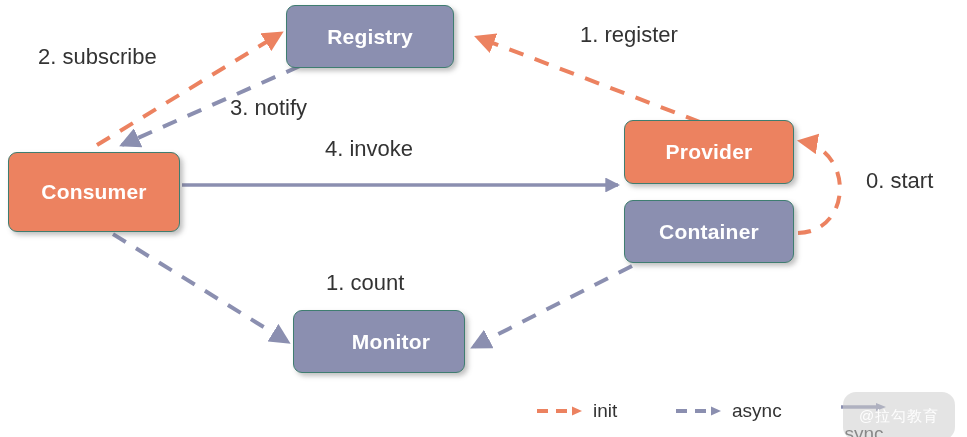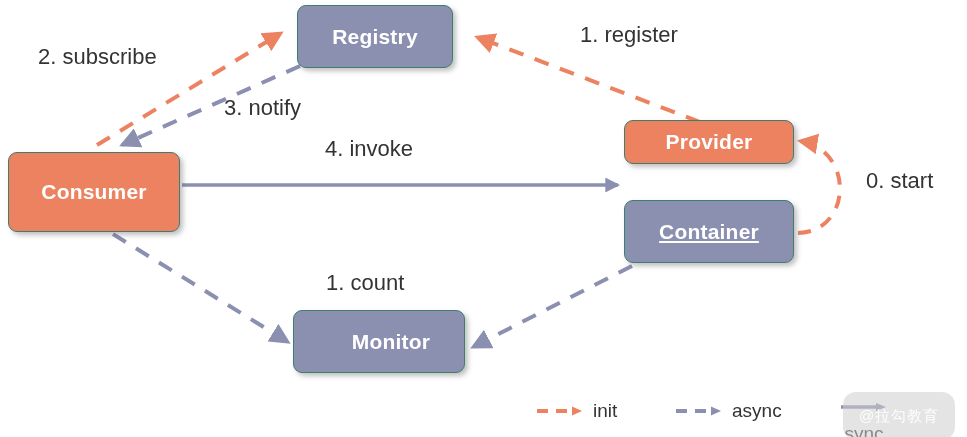--- a/index.html
+++ b/index.html
@@ -99,44 +99,44 @@
 
     <path d="M 300 66 L 122 145" fill="none" stroke="#8b8fb0" stroke-width="4" stroke-dasharray="15 12" stroke-linecap="butt" marker-end="url(#arrow-purple)"></path>
 
     <path d="M 182 185 L 618 185" fill="none" stroke="#8b8fb0" stroke-width="3.4" marker-end="url(#arrow-purple-sm)"></path>
 
     <path d="M 90 220 L 288 342" fill="none" stroke="#8b8fb0" stroke-width="4" stroke-dasharray="15 12" stroke-linecap="butt" marker-end="url(#arrow-purple)"></path>
 
     <path d="M 632 266 L 473 347" fill="none" stroke="#8b8fb0" stroke-width="4" stroke-dasharray="15 12" stroke-linecap="butt" marker-end="url(#arrow-purple)"></path>
   </svg>
 
-  <div class="node node-purple" style="left:297px; top:5px; width:156px; height:63px;">
+  <div class="node node-purple" style="left:286px; top:5px; width:168px; height:63px;">
     <span>Registry</span>
   </div>
 
   <div class="node node-orange" style="left:8px; top:152px; width:172px; height:80px;">
     <span>Consumer</span>
   </div>
 
-  <div class="node node-orange" style="left:624px; top:120px; width:170px; height:44px;">
+  <div class="node node-orange" style="left:624px; top:120px; width:170px; height:64px;">
     <span>Provider</span>
   </div>
 
-  <div class="node node-purple" style="left:624px; top:200px; width:170px; height:63px;text-decoration:underline;">
+  <div class="node node-purple" style="left:624px; top:200px; width:170px; height:63px;">
     <span>Container</span>
   </div>
 
   <div class="node node-purple" style="left:293px; top:310px; width:172px; height:63px;padding-left:24px;">
     <span>Monitor</span>
   </div>
 
   <div class="edge-label" style="left:866px; top:168px;">0. start</div>
   <div class="edge-label" style="left:580px; top:22px;">1. register</div>
   <div class="edge-label" style="left:38px; top:44px;">2. subscribe</div>
-  <div class="edge-label" style="left:224px; top:95px;">3. notify</div>
+  <div class="edge-label" style="left:230px; top:95px;">3. notify</div>
   <div class="edge-label" style="left:325px; top:136px;">4. invoke</div>
   <div class="edge-label" style="left:326px; top:270px;">1. count</div>
 
   <div class="legend" style="left:675px; top:400px;">
     <svg class="legend-swatch" viewBox="0 0 48 14" xmlns="http://www.w3.org/2000/svg">
       <path d="M 1 7 L 36 7" stroke="#8b8fb0" stroke-width="4" stroke-dasharray="11 8" fill="none"></path>
       <path d="M 36 2.4 L 46 7 L 36 11.6 z" fill="#8b8fb0"></path>
     </svg>
     <span class="legend-text">async</span>
   </div>

